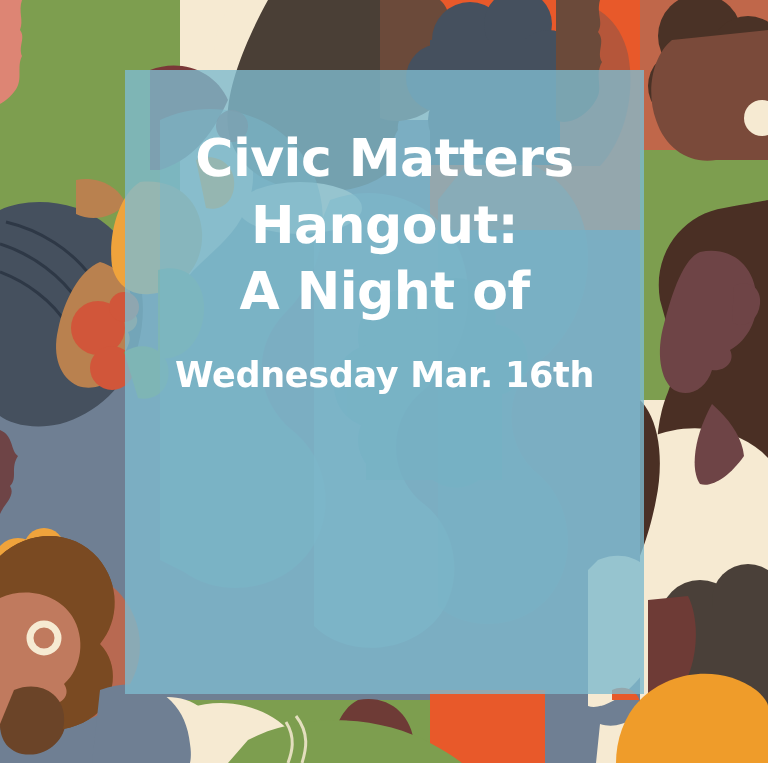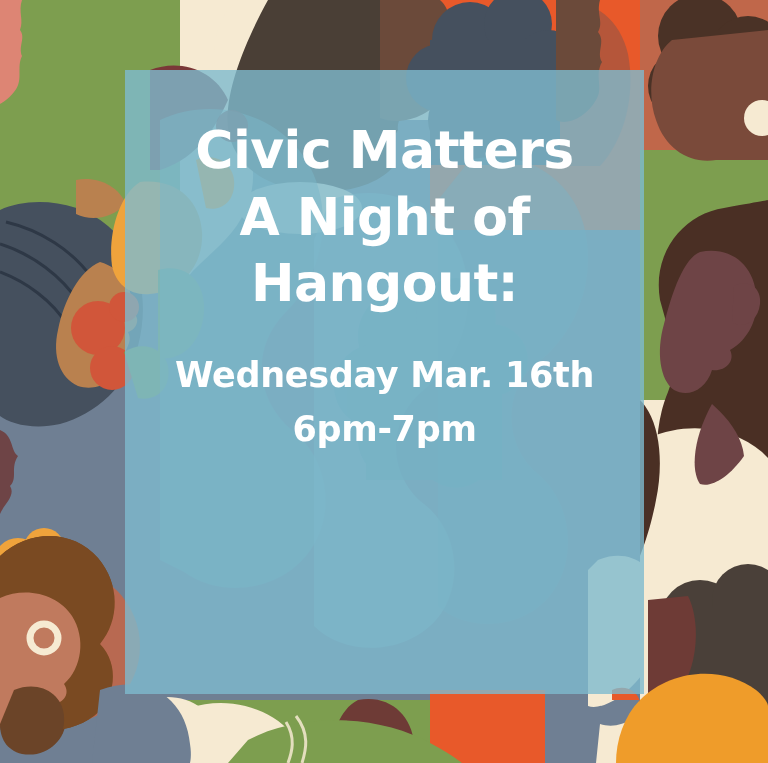--- a/index.html
+++ b/index.html
@@ -18,21 +18,21 @@
   
   #overlay{
     position:absolute;
     left:125px;top:70px;
     width:519px;height:624px;
     background:rgba(126,186,206,0.80);
   }
 
   #text-block{
     position:absolute;
-    left:125px;top:70px;
+    left:125px;top:78px;
     width:519px;height:624px;
     display:flex;
     flex-direction:column;
     align-items:center;
     justify-content:flex-start;
     padding-top:48px;
     box-sizing:border-box;
     text-align:center;
   }
 
@@ -48,21 +48,21 @@
   }
   .sub-line{
     color:#ffffff;
     font-family:"DejaVu Sans",sans-serif;
     font-weight:bold;
     font-size:35px;
     line-height:1.55;
     letter-spacing:-0.3px;
     white-space:nowrap;
   }
-  #date-line{margin-top:30px;}
+  #date-line{margin-top:22px;}
 </style>
 </head>
 <body>
 
 <div id="poster">
 
   <div class="bg">
     <svg width="768" height="763" viewBox="0 0 768 763" xmlns="http://www.w3.org/2000/svg">
 
       <rect x="0" y="0" width="768" height="763" fill="#6f7f93"></rect>
@@ -268,19 +268,18 @@
       <path d="M196,160 C214,152 232,162 234,180 C236,200 222,212 206,208 Z" fill="#efa33c"></path>
       <circle cx="232" cy="126" r="16" fill="#7a3838" opacity="0.8"></circle>
       <path d="M612,690 C624,684 638,690 640,702 L640,700 L612,700 Z" fill="#e8592a"></path>
     </svg>
   </div>
 
   <div id="overlay"></div>
 
   <div id="text-block">
     <div class="title-line">Civic Matters</div>
+    <div class="title-line">Hangout:</div>
     <div class="title-line">A Night of</div>
-    <div class="title-line">Hangout:</div>
     <div class="sub-line" id="date-line">Wednesday Mar. 16th</div>
-    <div class="sub-line">6pm-7pm</div>
   </div>
 
 </div>
 
 </body></html>

